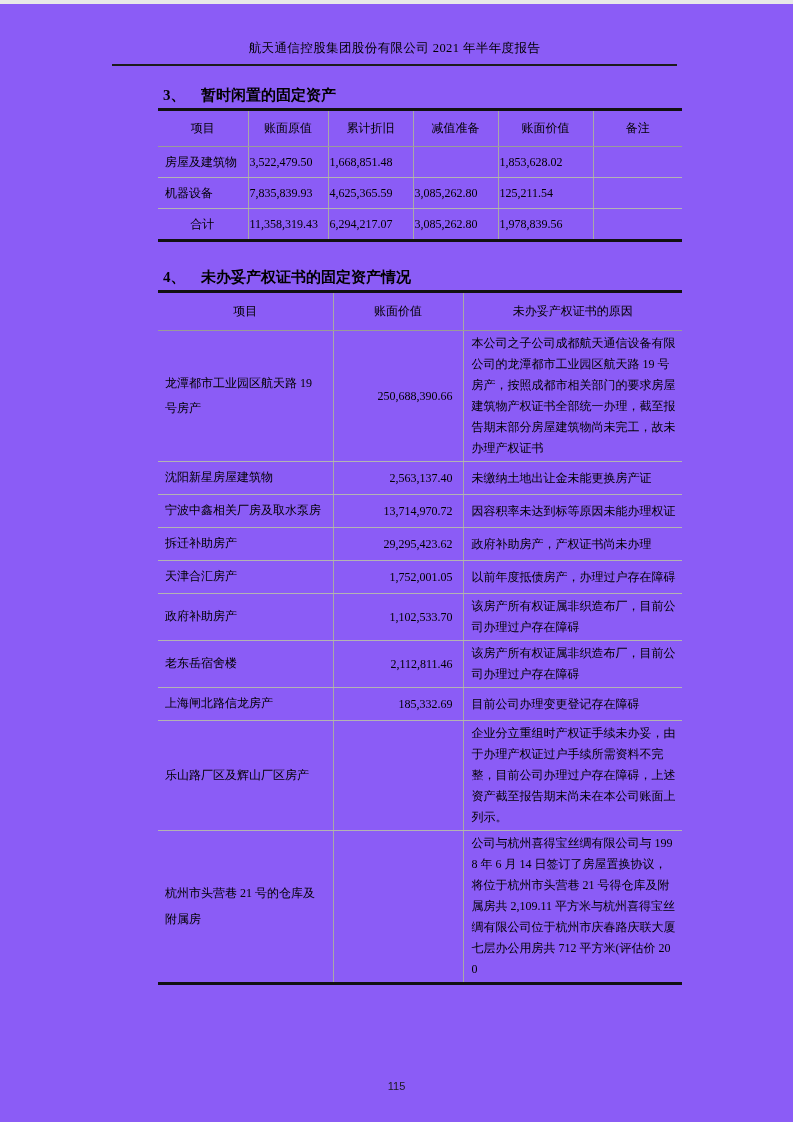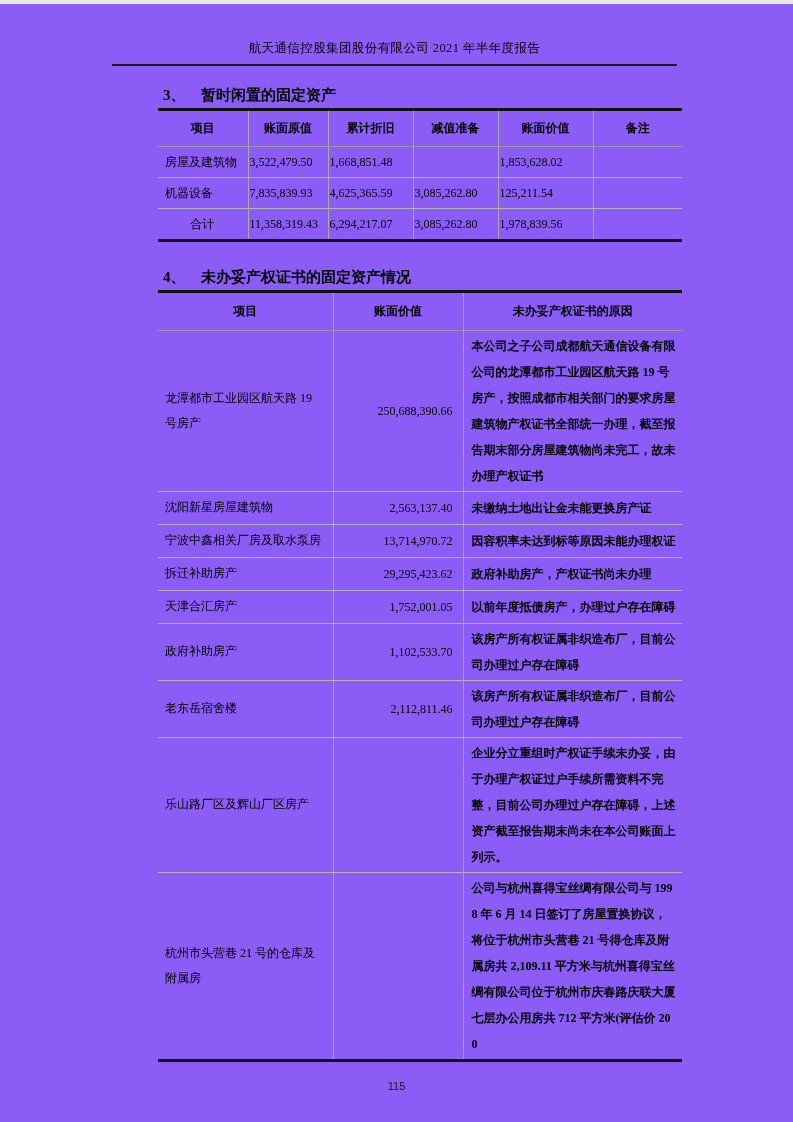--- a/index.html
+++ b/index.html
@@ -38,38 +38,38 @@
     border-collapse: collapse;
     table-layout: fixed;
     margin-left: 158px;
     width: 524px;
     font-size: 12px;
     border-bottom: 3px solid #111;
   }
   th, td { overflow: hidden; word-break: break-all; }
   th + th, td + td { border-left: 1px solid #a8a8a8; }
   th {
-    font-weight: bold;
+    font-weight: normal;
     text-align: center;
     border-bottom: 1px solid #9a9a9a;
     height: 33px;
   }
   td { border-bottom: 1px solid #b3b3b3; vertical-align: middle; }
   tr:last-child td { border-bottom: none; }
 
   .t1 td { height: 28px; }
   .t1 td.item { padding-left: 7px; }
   .t1 td.item.total { text-align: center; padding-left: 0; }
   .t1 td.num { text-align: left; padding-right: 8px; }
 
   .t2 th { height: 35px; }
   .t2 td { height: 28px; }
   .t2 td.item { padding: 2px 6px 2px 7px; line-height: 25.5px; }
   .t2 td.num { text-align: right; padding-right: 10px; }
-  .t2 td.reason { padding: 2px 6px 2px 8px; line-height: 26px; font-weight: bold; }
+  .t2 td.reason { padding: 2px 6px 2px 8px; line-height: 21px; }
 
   .page-footer {
     position: absolute;
     bottom: 34px; left: 0;
     width: 100%;
     text-align: center;
     font-family: "Liberation Sans", sans-serif;
     font-size: 11px;
     color: #1a1a1a;
   }
@@ -181,20 +181,25 @@
         <td class="item">政府补助房产</td>
         <td class="num">1,102,533.70</td>
         <td class="reason">该房产所有权证属非织造布厂，目前公司办理过户存在障碍</td>
       </tr>
       <tr>
         <td class="item">老东岳宿舍楼</td>
         <td class="num">2,112,811.46</td>
         <td class="reason">该房产所有权证属非织造布厂，目前公司办理过户存在障碍</td>
       </tr>
       <tr>
+        <td class="item">上海闸北路信龙房产</td>
+        <td class="num">185,332.69</td>
+        <td class="reason">目前公司办理变更登记存在障碍</td>
+      </tr>
+      <tr>
         <td class="item">乐山路厂区及辉山厂区房产</td>
         <td class="num"></td>
         <td class="reason">企业分立重组时产权证手续未办妥，由于办理产权证过户手续所需资料不完整，目前公司办理过户存在障碍，上述资产截至报告期末尚未在本公司账面上列示。</td>
       </tr>
       <tr>
         <td class="item">杭州市头营巷 21 号的仓库及附属房</td>
         <td class="num"></td>
         <td class="reason">公司与杭州喜得宝丝绸有限公司与 1998 年 6 月 14 日签订了房屋置换协议，将位于杭州市头营巷 21 号得仓库及附属房共 2,109.11 平方米与杭州喜得宝丝绸有限公司位于杭州市庆春路庆联大厦七层办公用房共 712 平方米(评估价 200</td>
       </tr>
     </tbody>

